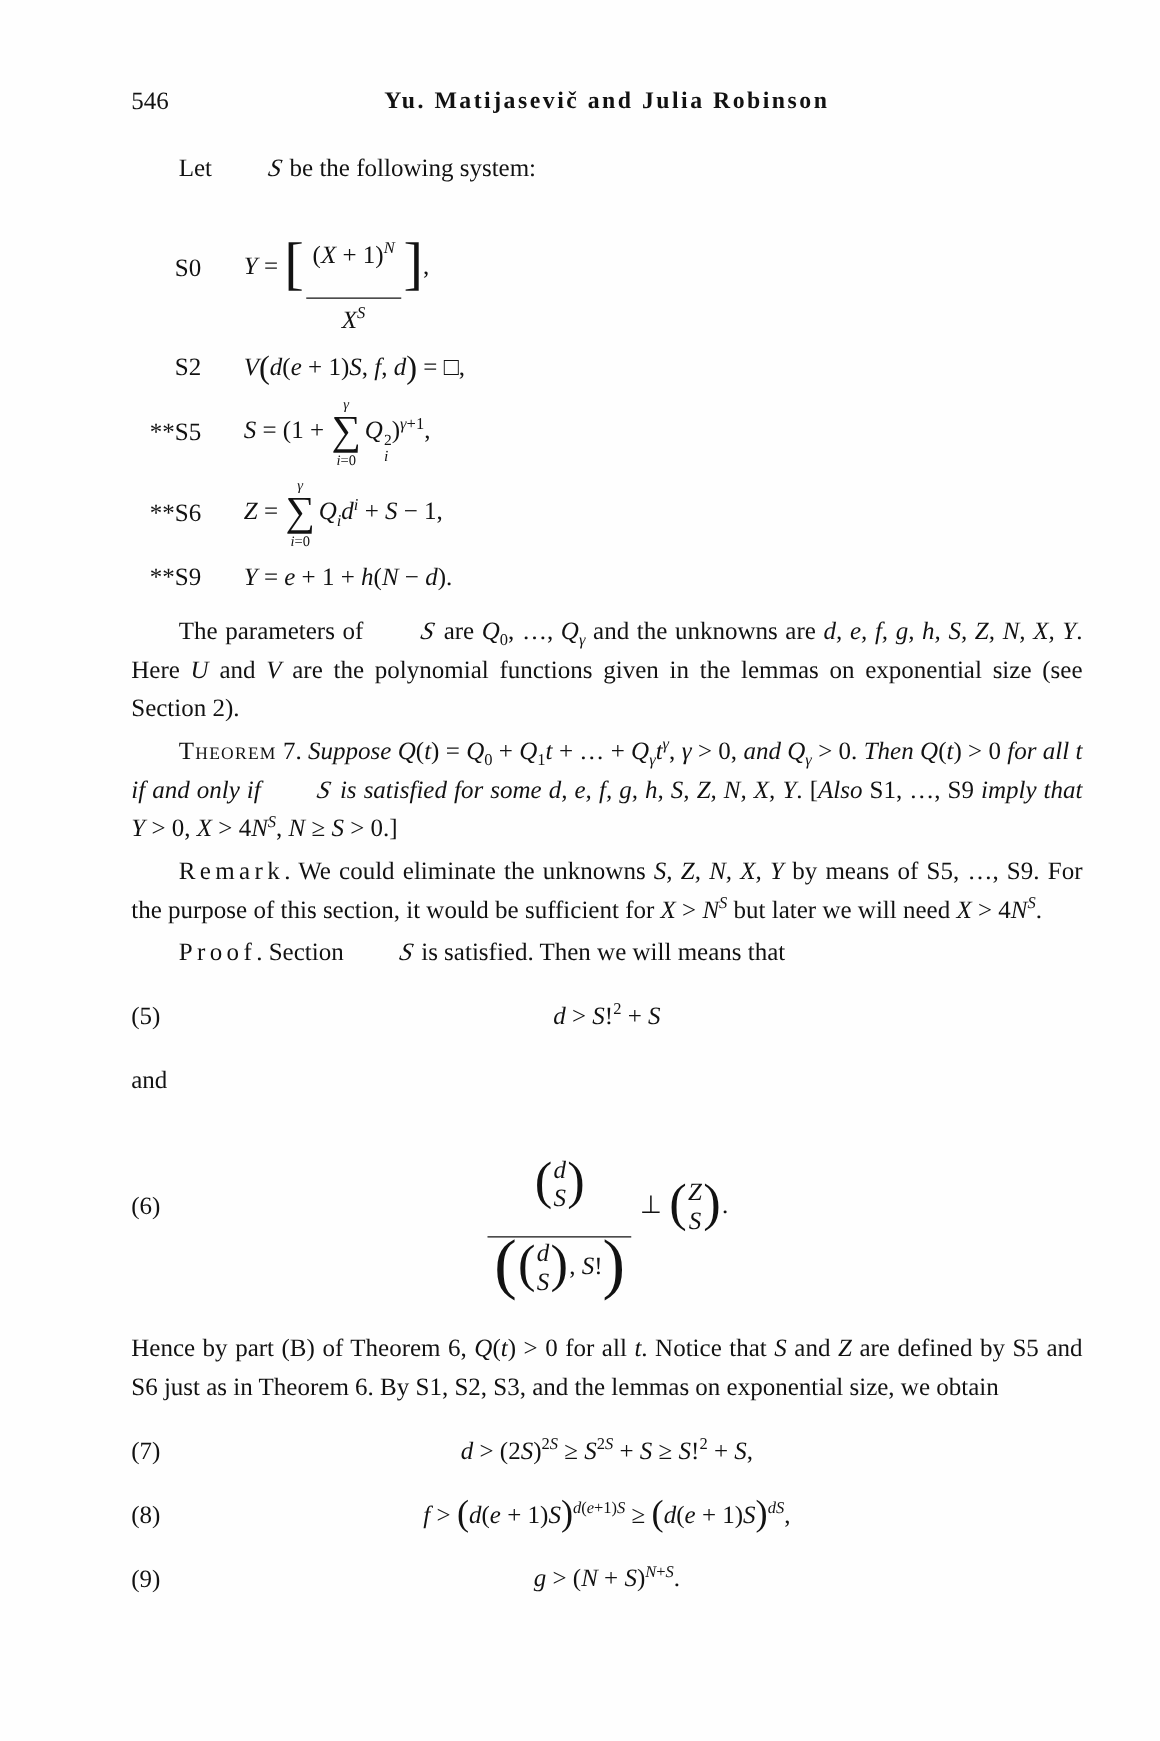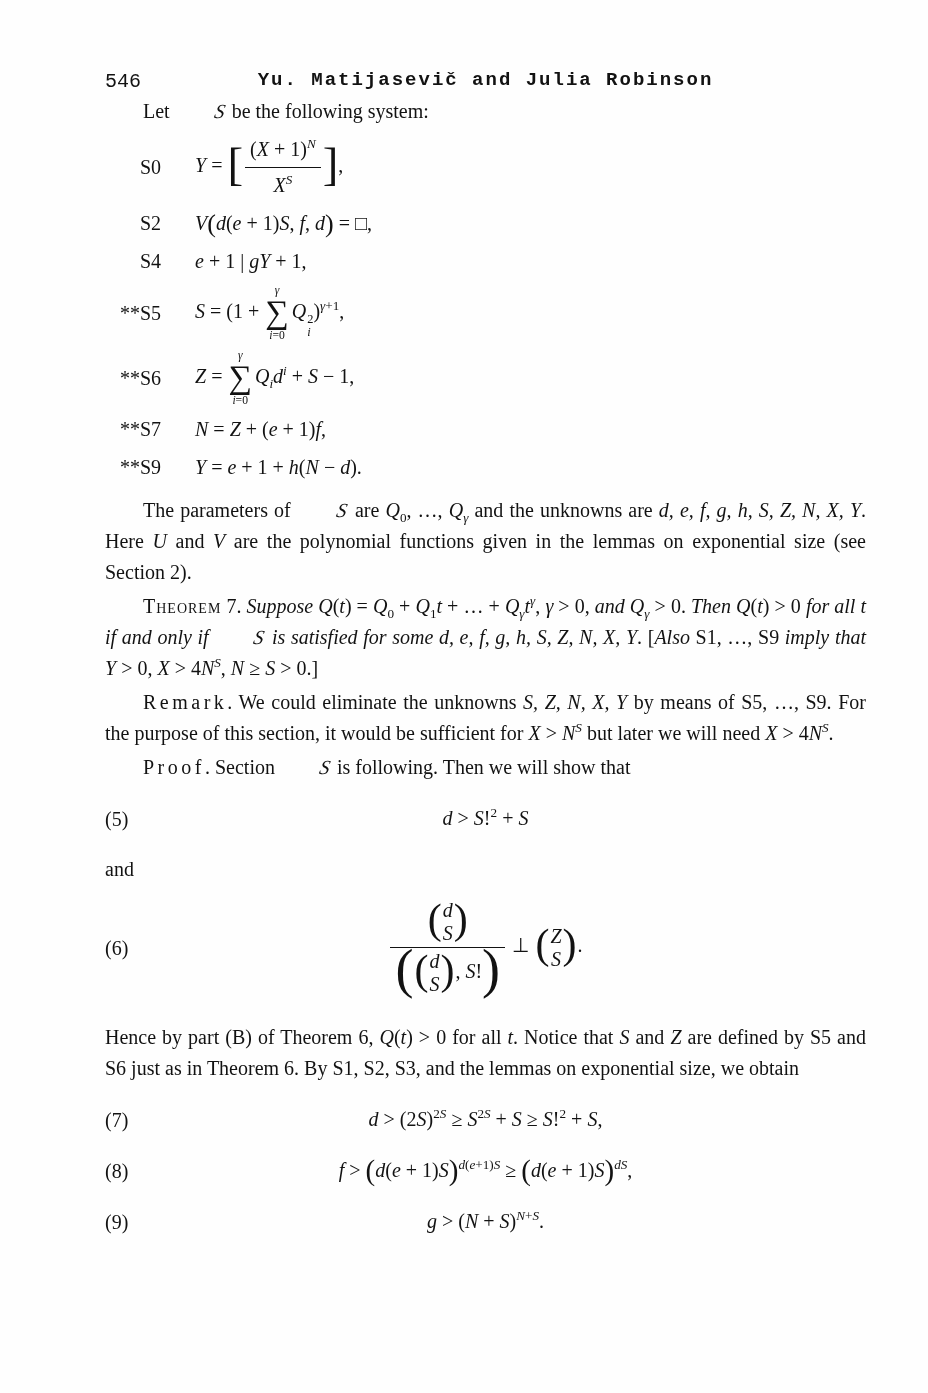--- a/index.html
+++ b/index.html
@@ -10,21 +10,21 @@
     box-sizing:border-box;
     background:#fefefe;
     color:#121212;
     font-family:"Liberation Serif","DejaVu Serif",serif;
     font-size:20px;
     line-height:1.55;
     padding:66px 62px 40px 105px;
     overflow:hidden;
   }
   
-  .header{position:relative;height:30px;font-family:Liberation Mono, monospace;}
+  .header{position:relative;height:30px;margin-bottom:24px;}
   .pagenum{position:absolute;left:0;top:0;font-size:20px;}
   .runtitle{position:absolute;left:0;right:0;top:0;text-align:center;
     font-weight:bold;font-size:19px;letter-spacing:2px;}
   
   .para{text-align:justify;margin:0 0 3px 0;}
   .indent{text-indent:38px;}
   .tight{margin-bottom:0;}
   
   .tr{}
   .ti{font-style:italic;}
@@ -32,22 +32,22 @@
   .tsp{letter-spacing:3.5px;}
   .tscr{display:inline-block;font-style:italic;transform:skewX(-12deg);padding:0 2px;}
   sup.tsup{font-size:66%;line-height:0;}
   sub.tsub{font-size:66%;line-height:0;}
   
   .ssk{display:inline-flex;flex-direction:column;align-items:flex-start;
     vertical-align:-0.45em;font-size:62%;line-height:1.05;margin-left:1px;}
   .ssup,.ssub{display:block;}
   
   .frac{display:inline-block;vertical-align:middle;text-align:center;padding:0 2px;}
-  .frac .num{display:block;padding:0 5px 2px 5px;}
-  .frac .den{display:block;border-top:1.5px solid #121212;padding:2px 5px 0 5px;}
+  .frac .num{display:block;padding:0 5px 2px 5px;margin-top:31px;}
+  .frac .den{display:block;border-top:1.5px solid #121212;padding:2px 5px 0 5px;margin-top:16px;}
   
   .sum{display:inline-flex;flex-direction:column;align-items:center;
     vertical-align:middle;line-height:1;margin:0 3px 0 1px;}
   .sum .lim{font-size:58%;line-height:1.15;}
   .sum .sig{font-size:165%;line-height:0.95;}
   
   .binom{display:inline-flex;align-items:center;vertical-align:middle;margin:0 1px;}
   .binom .stack{display:inline-flex;flex-direction:column;align-items:center;
     line-height:1.15;padding:0 1px;}
   .binom .brow{display:block;}
@@ -80,59 +80,51 @@
   <div class="system">
       <div class="sys-row">
         <span class="sys-label">S0</span>
         <span class="sys-formula"><span class="ti">Y</span><span class="tr"> = </span><span class="fence" style="font-size: 2.35em;">[</span><span class="frac"><span class="num"><span class="tr">(</span><span class="ti">X</span><span class="tr"> + 1)</span><sup class="tsup"><span class="ti">N</span></sup></span><span class="den"><span class="ti">X</span><sup class="tsup"><span class="ti">S</span></sup></span></span><span class="fence" style="font-size: 2.35em;">]</span><span class="tr">,</span></span>
       </div>
       <div class="sys-row">
         <span class="sys-label">S2</span>
         <span class="sys-formula"><span class="ti">V</span><span class="fence" style="font-size: 1.3em;">(</span><span class="ti">d</span><span class="tr">(</span><span class="ti">e</span><span class="tr"> + 1)</span><span class="ti">S</span><span class="tr">, </span><span class="ti">f</span><span class="tr">, </span><span class="ti">d</span><span class="fence" style="font-size: 1.3em;">)</span><span class="tr"> = □,</span></span>
       </div>
       <div class="sys-row">
-        <span class="sys-label">S4</span>
-        <span class="sys-formula"><span class="ti">e</span><span class="tr"> + 1 | </span><span class="ti">g</span><span class="ti">Y</span><span class="tr"> + 1,</span></span>
-      </div>
-      <div class="sys-row">
         <span class="sys-label">**S5</span>
         <span class="sys-formula"><span class="ti">S</span><span class="tr"> = (1 + </span><span class="sum">
             <span class="lim"><span class="ti">γ</span></span>
             <span class="sig">∑</span>
             <span class="lim"><span class="ti">i</span><span class="tr">=0</span></span>
           </span><span class="ti">Q</span><span class="ssk">
             <span class="ssup"><span class="tr">2</span></span>
             <span class="ssub"><span class="ti">i</span></span>
           </span><span class="tr">)</span><sup class="tsup"><span class="ti">γ</span><span class="tr">+1</span></sup><span class="tr">,</span></span>
       </div>
       <div class="sys-row">
         <span class="sys-label">**S6</span>
         <span class="sys-formula"><span class="ti">Z</span><span class="tr"> = </span><span class="sum">
             <span class="lim"><span class="ti">γ</span></span>
             <span class="sig">∑</span>
             <span class="lim"><span class="ti">i</span><span class="tr">=0</span></span>
           </span><span class="ti">Q</span><sub class="tsub"><span class="ti">i</span></sub><span class="ti">d</span><sup class="tsup"><span class="ti">i</span></sup><span class="tr"> + </span><span class="ti">S</span><span class="tr"> − 1,</span></span>
       </div>
       <div class="sys-row">
-        <span class="sys-label">**S7</span>
-        <span class="sys-formula"><span class="ti">N</span><span class="tr"> = </span><span class="ti">Z</span><span class="tr"> + (</span><span class="ti">e</span><span class="tr"> + 1)</span><span class="ti">f</span><span class="tr">,</span></span>
-      </div>
-      <div class="sys-row">
         <span class="sys-label">**S9</span>
         <span class="sys-formula"><span class="ti">Y</span><span class="tr"> = </span><span class="ti">e</span><span class="tr"> + 1 + </span><span class="ti">h</span><span class="tr">(</span><span class="ti">N</span><span class="tr"> − </span><span class="ti">d</span><span class="tr">).</span></span>
       </div>
     </div>
 
   <p class="para indent"><span class="tr">The parameters of </span><span class="tscr">S</span><span class="tr"> are </span><span class="ti">Q</span><sub class="tsub"><span class="tr">0</span></sub><span class="tr">, …, </span><span class="ti">Q</span><sub class="tsub"><span class="ti">γ</span></sub><span class="tr"> and the unknowns are </span><span class="ti">d, e, f, g, h, S, Z, N, X, Y</span><span class="tr">. Here </span><span class="ti">U</span><span class="tr"> and </span><span class="ti">V</span><span class="tr"> are the polynomial functions given in the lemmas on exponential size (see Section 2).</span></p>
 
   <p class="para indent"><span class="tsc">Theorem</span><span class="tr"> 7. </span><span class="ti">Suppose </span><span class="ti">Q</span><span class="tr">(</span><span class="ti">t</span><span class="tr">) = </span><span class="ti">Q</span><sub class="tsub"><span class="tr">0</span></sub><span class="tr"> + </span><span class="ti">Q</span><sub class="tsub"><span class="tr">1</span></sub><span class="ti">t</span><span class="tr"> + … + </span><span class="ti">Q</span><sub class="tsub"><span class="ti">γ</span></sub><span class="ti">t</span><sup class="tsup"><span class="ti">γ</span></sup><span class="tr">, </span><span class="ti">γ</span><span class="tr"> &gt; 0, </span><span class="ti">and </span><span class="ti">Q</span><sub class="tsub"><span class="ti">γ</span></sub><span class="tr"> &gt; 0. </span><span class="ti">Then </span><span class="ti">Q</span><span class="tr">(</span><span class="ti">t</span><span class="tr">) &gt; 0 </span><span class="ti">for all </span><span class="ti">t</span><span class="ti"> if and only if </span><span class="tscr">S</span><span class="ti"> is satisfied for some </span><span class="ti">d, e, f, g, h, S, Z, N, X, Y</span><span class="tr">. [</span><span class="ti">Also </span><span class="tr">S1, …, S9 </span><span class="ti">imply that </span><span class="ti">Y</span><span class="tr"> &gt; 0, </span><span class="ti">X</span><span class="tr"> &gt; 4</span><span class="ti">N</span><sup class="tsup"><span class="ti">S</span></sup><span class="tr">, </span><span class="ti">N</span><span class="tr"> ≥ </span><span class="ti">S</span><span class="tr"> &gt; 0.]</span></p>
 
   <p class="para indent"><span class="tsp">Remark</span><span class="tr">. We could eliminate the unknowns </span><span class="ti">S, Z, N, X, Y</span><span class="tr"> by means of S5, …, S9. For the purpose of this section, it would be sufficient for </span><span class="ti">X</span><span class="tr"> &gt; </span><span class="ti">N</span><sup class="tsup"><span class="ti">S</span></sup><span class="tr"> but later we will need </span><span class="ti">X</span><span class="tr"> &gt; 4</span><span class="ti">N</span><sup class="tsup"><span class="ti">S</span></sup><span class="tr">.</span></p>
 
-  <p class="para indent"><span class="tsp">Proof</span><span class="tr">. Section </span><span class="tscr">S</span><span class="tr"> is following. Then we will show that</span></p>
+  <p class="para indent"><span class="tsp">Proof</span><span class="tr">. Section </span><span class="tscr">S</span><span class="tr"> is satisfied. Then we will means that</span></p>
 
   <div class="disp"><span class="disp-label">(5)</span><span class="disp-formula"><span class="ti">d</span><span class="tr"> &gt; </span><span class="ti">S</span><span class="tr">!</span><sup class="tsup"><span class="tr">2</span></sup><span class="tr"> + </span><span class="ti">S</span></span></div>
 
   <p class="para tight">and</p>
 
   <div class="disp disp-tall"><span class="disp-label">(6)</span><span class="disp-formula"><span class="frac"><span class="num"><span class="binom">
               <span class="fence" style="font-size: 2.1em;">(</span>
               <span class="stack">
                 <span class="brow"><span class="ti">d</span></span>
                 <span class="brow"><span class="ti">S</span></span>

